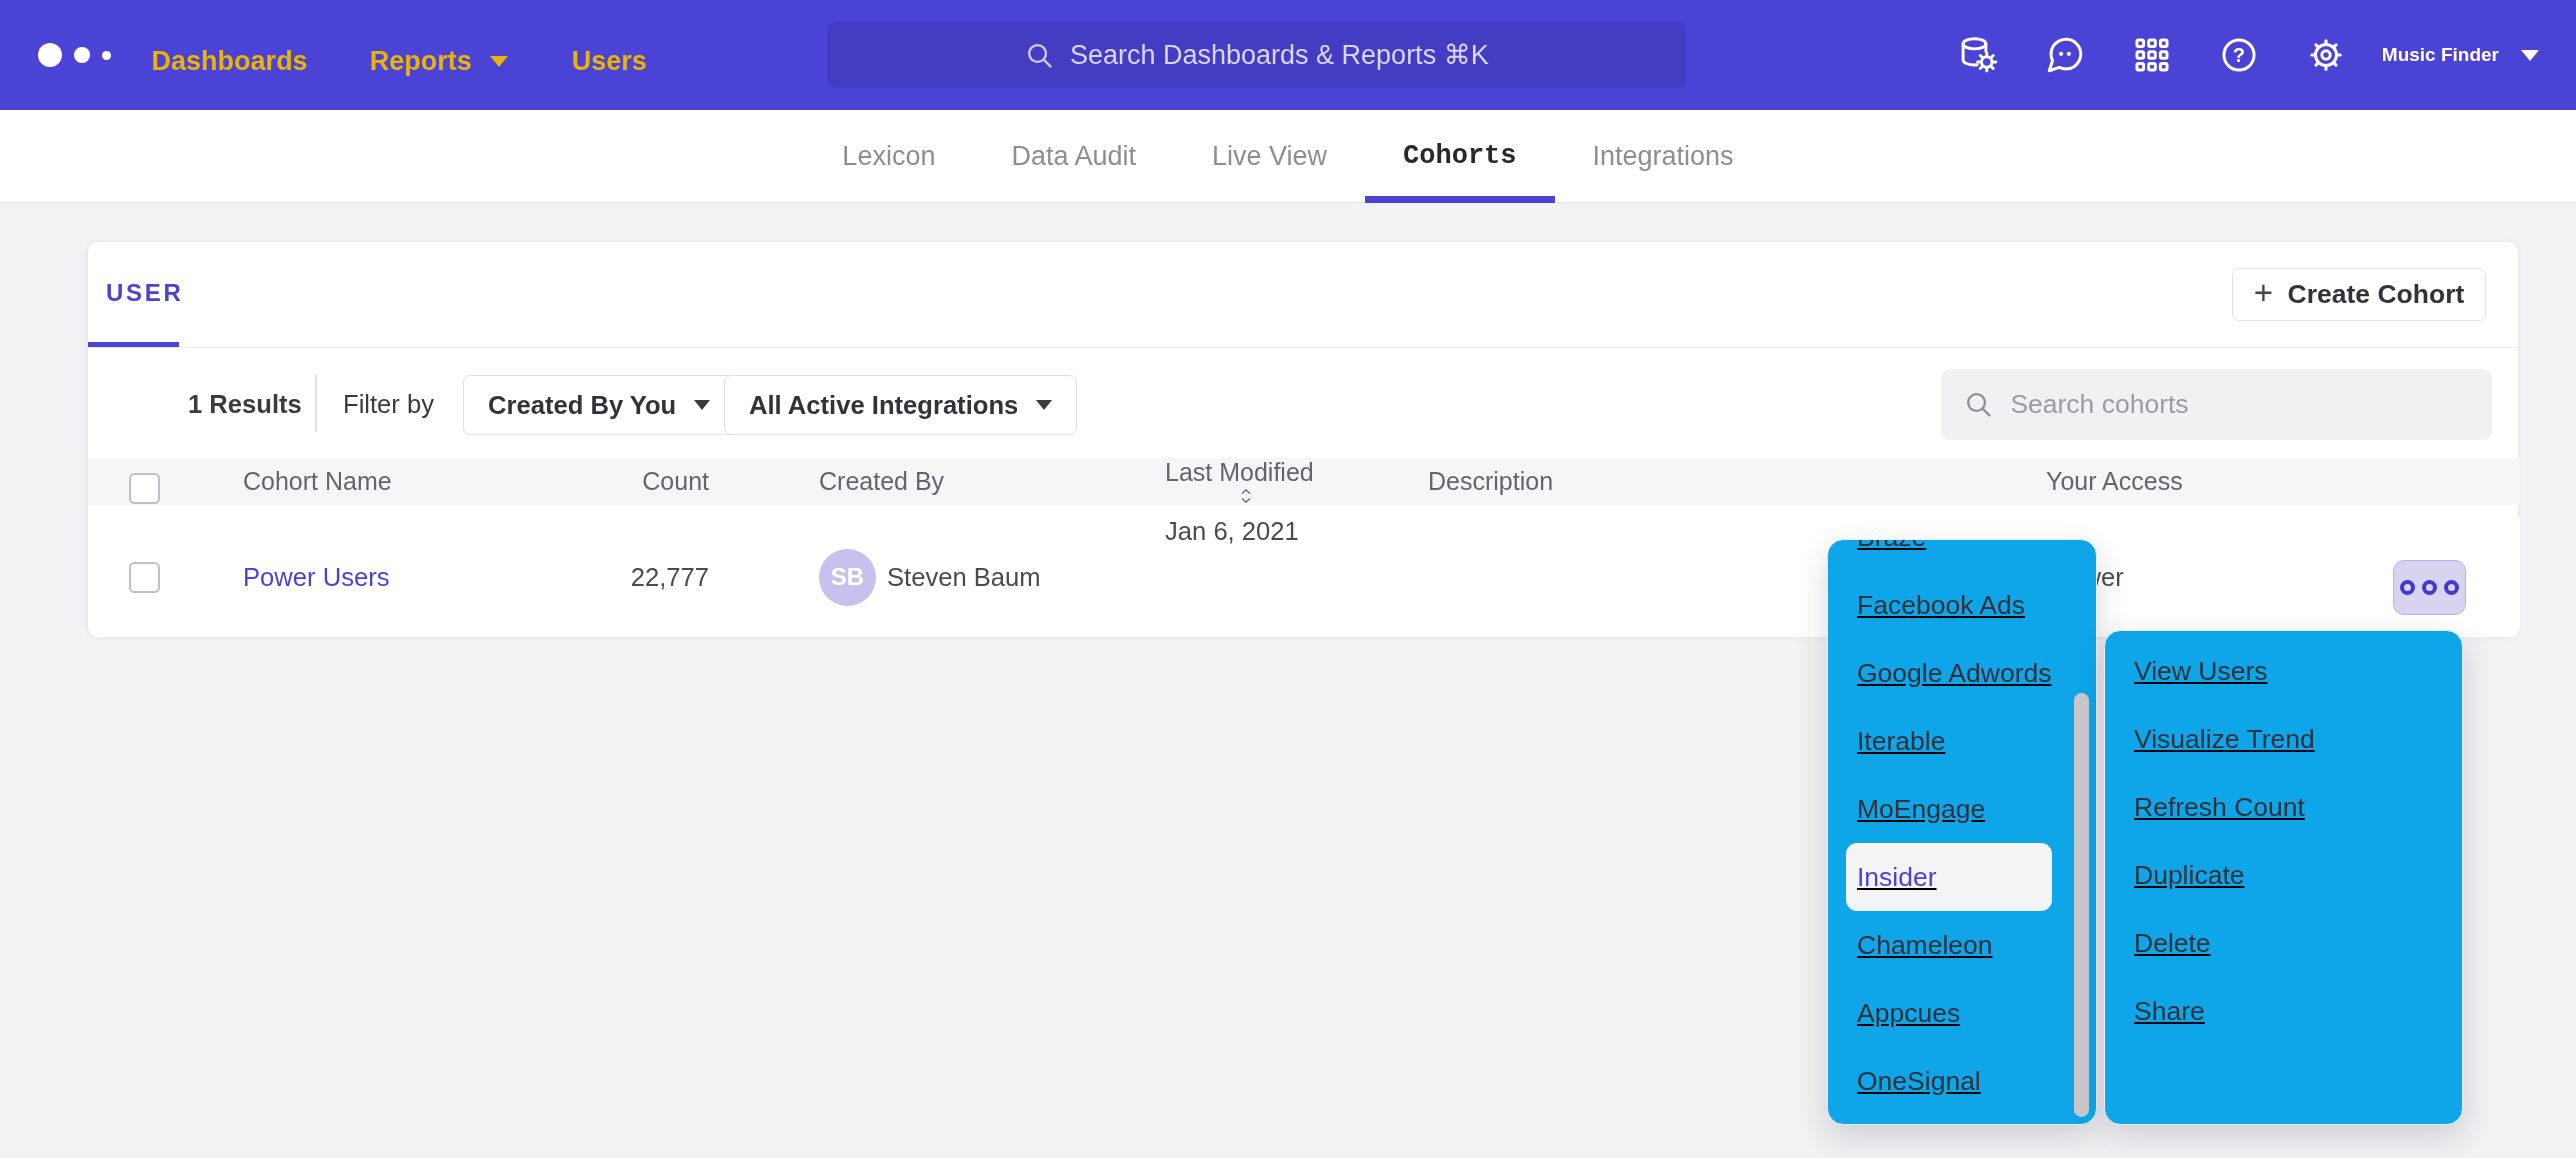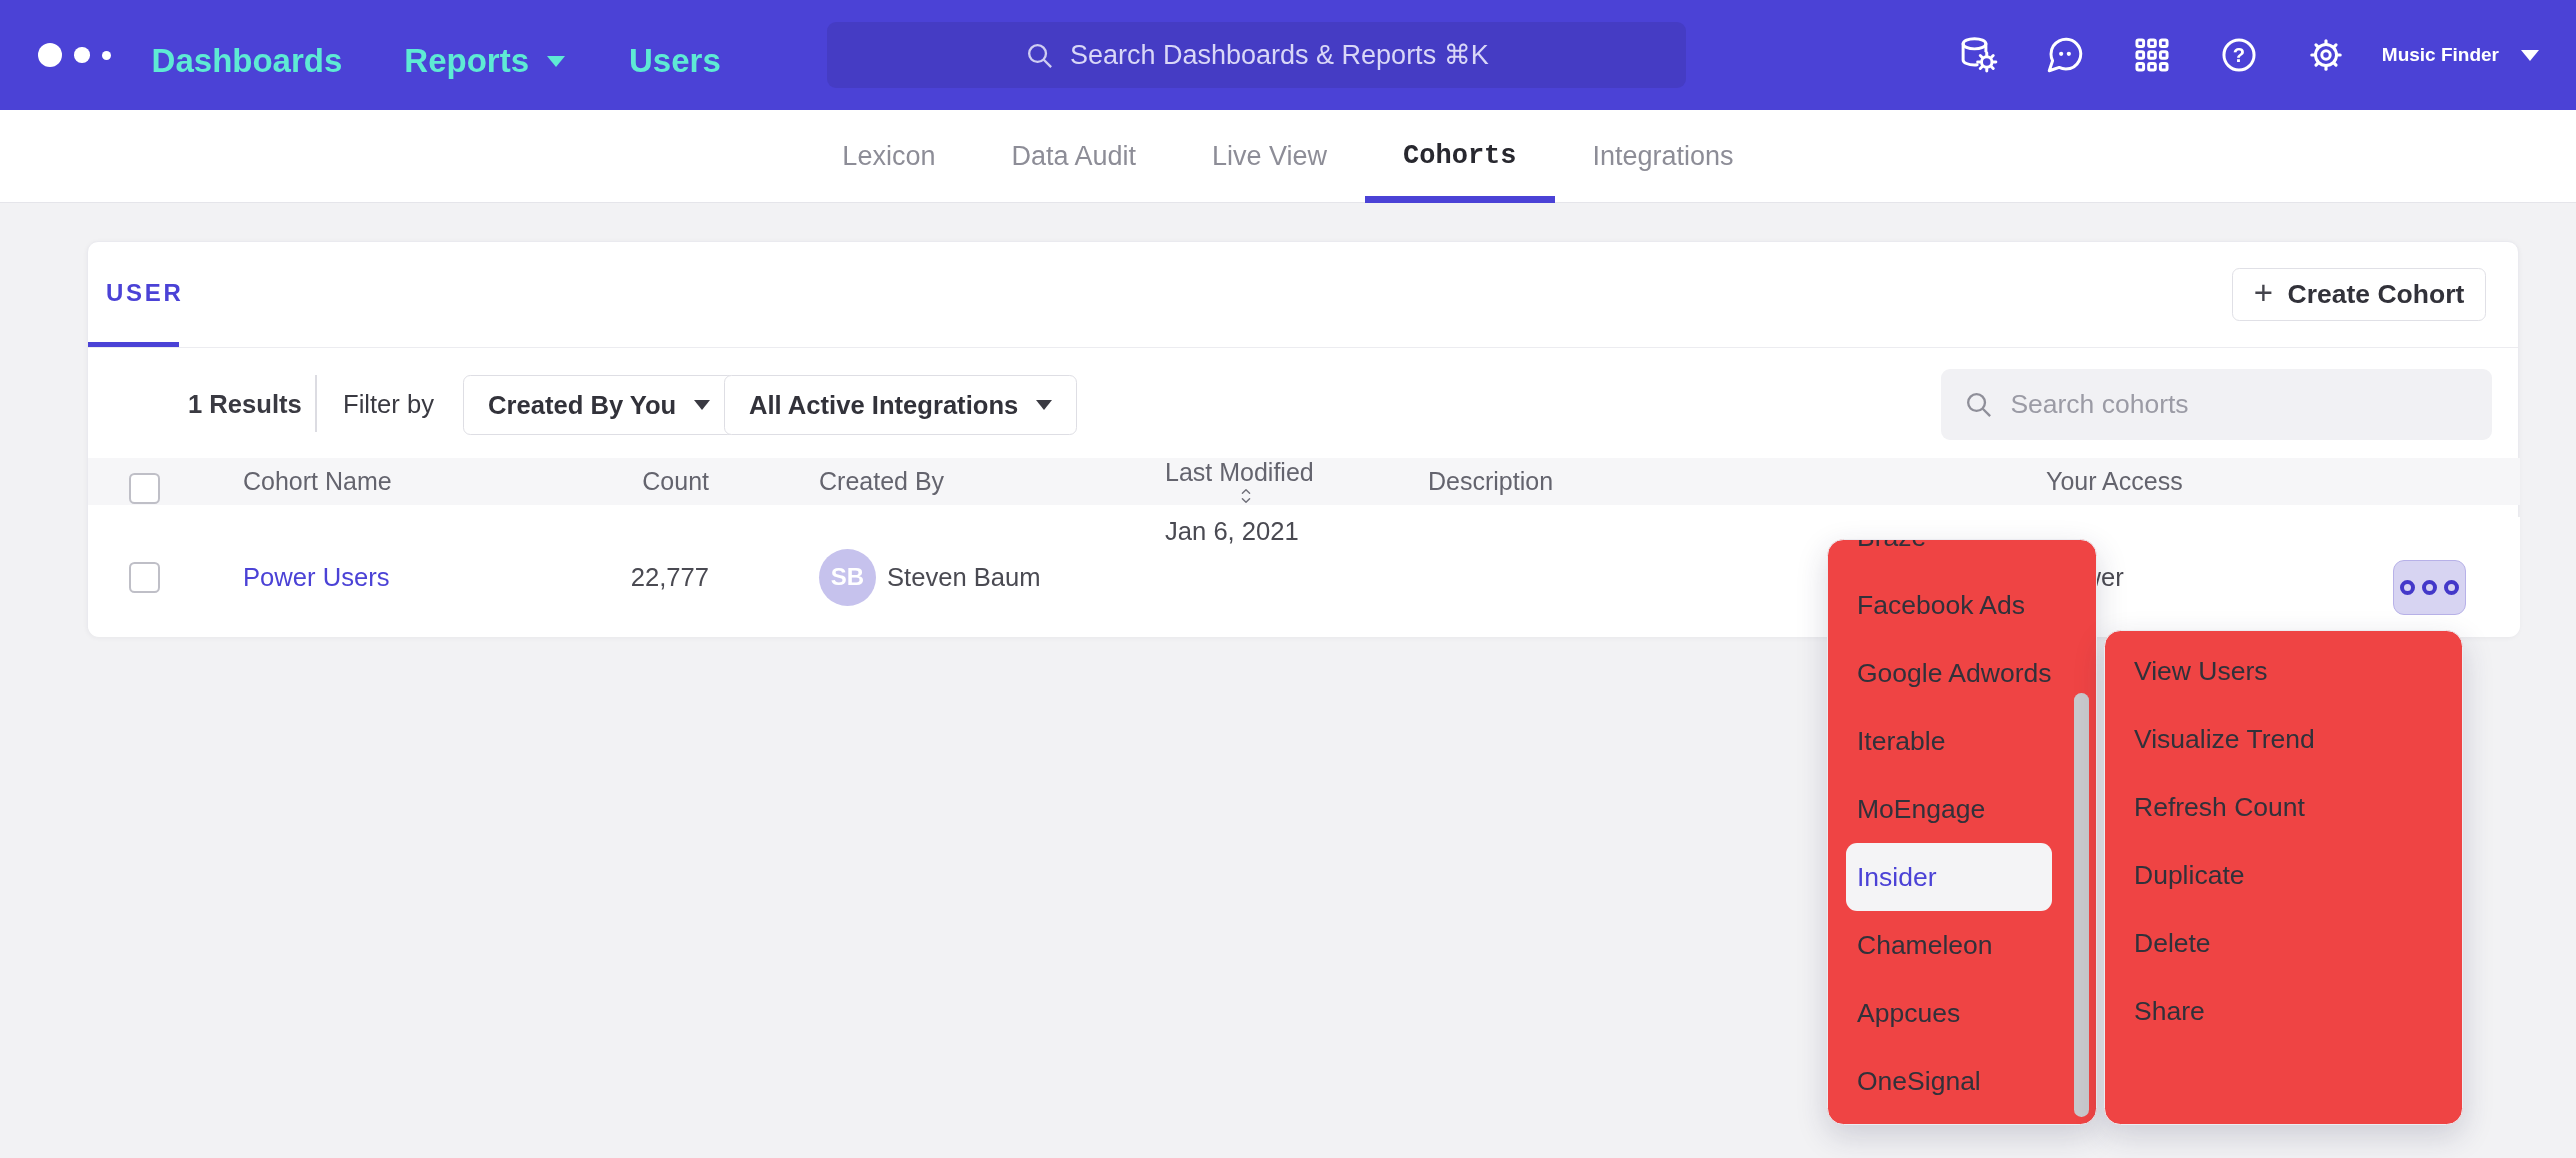--- a/index.html
+++ b/index.html
@@ -6,21 +6,21 @@
   html,body { width:2576px; height:1158px; overflow:hidden;
     font-family:"Liberation Sans", sans-serif; background:#f2f2f4; }
 
   
   .topnav { position:absolute; left:0; top:0; width:2576px; height:110px;
     background:#4b42d6; display:flex; align-items:center; }
   .logo { display:flex; align-items:center; gap:12px; margin-left:38px; width:99px; }
   .logo .d1{width:24px;height:24px;border-radius:50%;background:#fff;}
   .logo .d2{width:15.5px;height:15.5px;border-radius:50%;background:#fff;}
   .logo .d3{width:9px;height:9px;border-radius:50%;background:#fff;}
-  .navitem { color:#5eead4; font-size:33px; font-weight:600; display:flex; align-items:center; gap:18px; cursor:pointer;margin-top:12px;}
+  .navitem { color:#eab308; font-size:27px; font-weight:600; display:flex; align-items:center; gap:18px; cursor:pointer;margin-top:12px;}
   .nav-dash{ margin-left:14.6px;} .nav-reports{ margin-left:62px;} .nav-users{ margin-left:64px;}
   .caret-down { width:0;height:0; border-left:9px solid transparent; border-right:9px solid transparent;
     border-top:11px solid currentColor; display:inline-block; }
   .nav-search { position:absolute; left:827px; top:22px; width:859px; height:66px;
     background:#453cc4; border-radius:9px; display:flex; align-items:center; justify-content:center;
     gap:14.6px; color:#d9d7f7; font-size:27px; cursor:text;}
   .nav-right { position:absolute; right:37px; top:0; height:110px; display:flex; align-items:center; }
   .nav-icon { width:42px; height:42px; margin-left:45px; color:#fff; cursor:pointer; }
   .nav-icon svg { width:42px; height:42px; display:block; }
   .project { color:#fff; font-size:19px; font-weight:700; margin-left:35px;text-align:center; }
@@ -78,22 +78,22 @@
   .avatar { width:57px; height:57px; border-radius:50%; background:#c6c2ed; color:#fff; font-size:24px;
     font-weight:700; display:flex; align-items:center; justify-content:center; }
   .created-name { position:absolute; left:799px; top:0; height:120px; display:flex; align-items:center;
     font-size:25.6px; color:#4a4a52; }
   .more-btn { position:absolute; left:2305px; top:43px; width:73px; height:55px; background:#d7d4f2;
     border:1.8px solid #b7b1e8; border-radius:11px; display:flex; align-items:center; justify-content:center;
     gap:6.4px; cursor:pointer; }
   .ring { width:15.5px; height:15.5px; border:4.6px solid #4338c9; border-radius:50%; }
 
   
-  .menu { position:absolute; background:#ef4444; border:0.9px solid #ececf1; border-radius:16.4px;
-    box-shadow:0 11px 31px rgba(40,40,80,0.18); z-index:20; }
+  .menu { position:absolute; background:#0ea5e9; border:0.9px solid #ececf1; border-radius:16.4px;
+    box-shadow:0 11px 31px rgba(40,40,80,0.18); z-index:20;text-decoration:underline; }
   .submenu { left:1827px; top:539px; width:270px; height:586px; overflow:hidden; }
   .submenu-list { margin-top:-37px; }
   .menu-item { height:68px; display:flex; align-items:center; padding-left:29px; font-size:26.5px;
     color:#31313a; cursor:pointer; }
   .submenu .menu-item.highlight { margin:0 44px 0 18px; padding-left:11px; background:#f4f4f6;
     border-radius:11px; color:#4b42d6; }
   .scroll-thumb { position:absolute; right:7.3px; top:153px; width:14.6px; height:424px; background:#c9c9cd;
     border-radius:7.3px; cursor:pointer; }
   .ctxmenu { left:2104px; top:630px; width:359px; height:495px; padding-top:6.4px; }
   .ctxmenu .menu-item.highlight { margin:0 12.8px; padding-left:16.4px; background:#f4f4f6; border-radius:11px;

